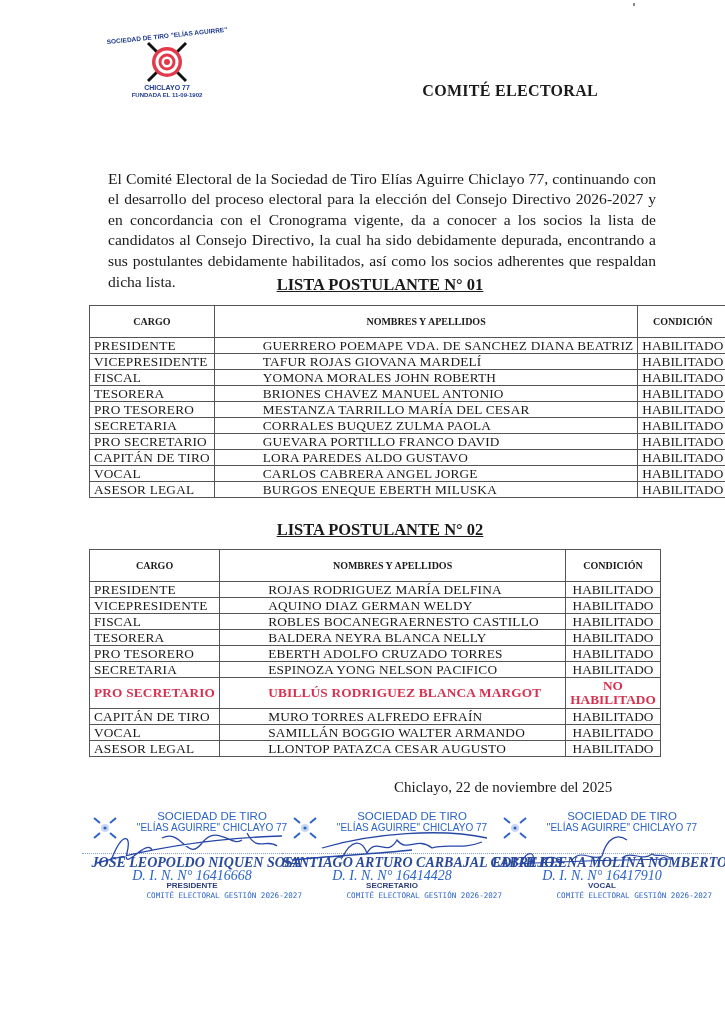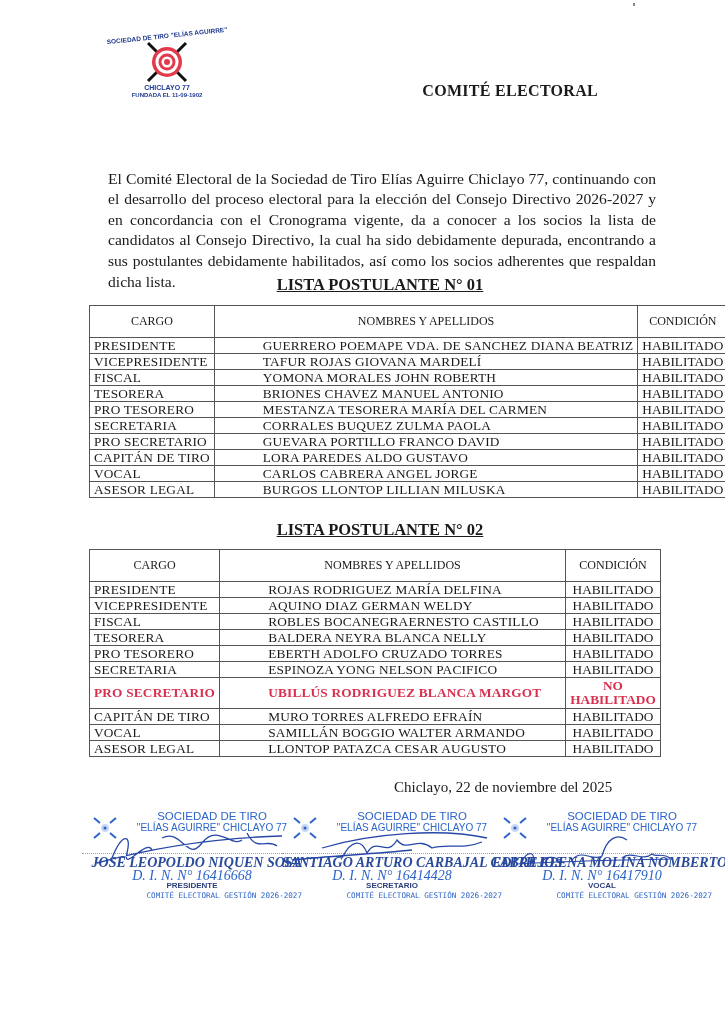--- a/index.html
+++ b/index.html
@@ -23,21 +23,21 @@
 
   .intro { position: absolute; left: 108px; top: 153px; width: 548px;
            font-family: "Liberation Serif", serif; font-size: 15.6px; line-height: 20.6px; text-align: justify; }
 
   .list-title { position: absolute; left: 0; width: 760px; text-align: center;
                 font-family: "Liberation Serif", serif; font-weight: bold; font-size: 16.5px; text-decoration: underline; }
 
   table.cand { position: absolute; left: 89px; width: 572px; border-collapse: collapse;
                font-family: "Liberation Serif", serif; font-size: 13.3px; }
   table.cand td, table.cand th { border: 1px solid #555; padding: 0 4px; height: 15px; line-height: 15px; white-space: nowrap; }
-  table.cand th { font-weight: normal; font-size: 12px; height: 31px; }
+  table.cand th { font-weight: bold; font-size: 10px; height: 31px; }
   table.cand th.c1 { text-align: center; }
   table.cand td.c1 { width: 116px; text-align: left; letter-spacing: 0.2px; }
   table.cand td.c2 { text-align: left; letter-spacing: 0.2px; padding-left: 48px; }
   table.cand td.c3 { width: 86px; text-align: center; }
   table.cand tr.rejected td { color: #d9304f; font-weight: bold; height: 30px; line-height: 14px; }
 
   .date { position: absolute; left: 394px; top: 779px; font-family: "Liberation Serif", serif; font-size: 15px; }
 
   .sig { position: absolute; top: 810px; width: 220px; text-align: center; }
   .sig-emblem { position: absolute; left: 10px; top: 6px; width: 26px; height: 24px; }
@@ -103,21 +103,21 @@
         <td class="c2">YOMONA MORALES JOHN ROBERTH</td>
         <td class="c3">HABILITADO</td>
       </tr>
       <tr>
         <td class="c1">TESORERA</td>
         <td class="c2">BRIONES CHAVEZ MANUEL ANTONIO</td>
         <td class="c3">HABILITADO</td>
       </tr>
       <tr>
         <td class="c1">PRO TESORERO</td>
-        <td class="c2">MESTANZA TESORERA MARÍA DEL CARMEN</td>
+        <td class="c2">MESTANZA TARRILLO MARÍA DEL CESAR</td>
         <td class="c3">HABILITADO</td>
       </tr>
       <tr>
         <td class="c1">SECRETARIA</td>
         <td class="c2">CORRALES BUQUEZ ZULMA PAOLA</td>
         <td class="c3">HABILITADO</td>
       </tr>
       <tr>
         <td class="c1">PRO SECRETARIO</td>
         <td class="c2">GUEVARA PORTILLO FRANCO DAVID</td>
@@ -128,21 +128,21 @@
         <td class="c2">LORA PAREDES ALDO GUSTAVO</td>
         <td class="c3">HABILITADO</td>
       </tr>
       <tr>
         <td class="c1">VOCAL</td>
         <td class="c2">CARLOS CABRERA ANGEL JORGE</td>
         <td class="c3">HABILITADO</td>
       </tr>
       <tr>
         <td class="c1">ASESOR LEGAL</td>
-        <td class="c2">BURGOS LLONTOP LILLIAN MILUSKA</td>
+        <td class="c2">BURGOS ENEQUE EBERTH MILUSKA</td>
         <td class="c3">HABILITADO</td>
       </tr>
     </tbody>
 </table>
 
 <div class="list-title" style="top:520px;">LISTA POSTULANTE N° 02</div>
 <table class="cand" style="top:549px;">
   <thead>
     <tr>
       <th class="c1">CARGO</th>

